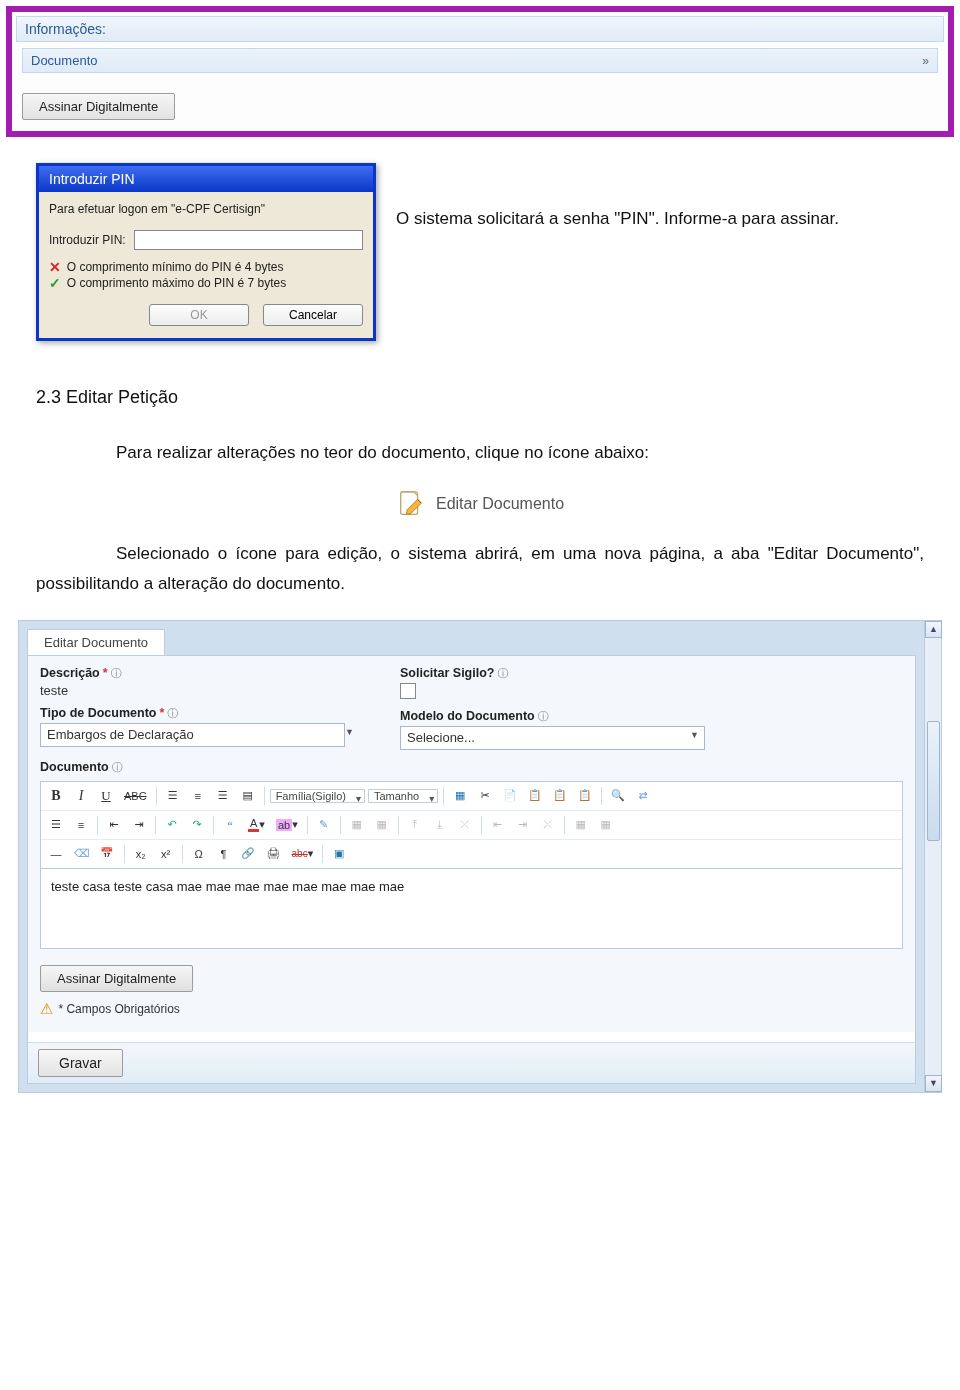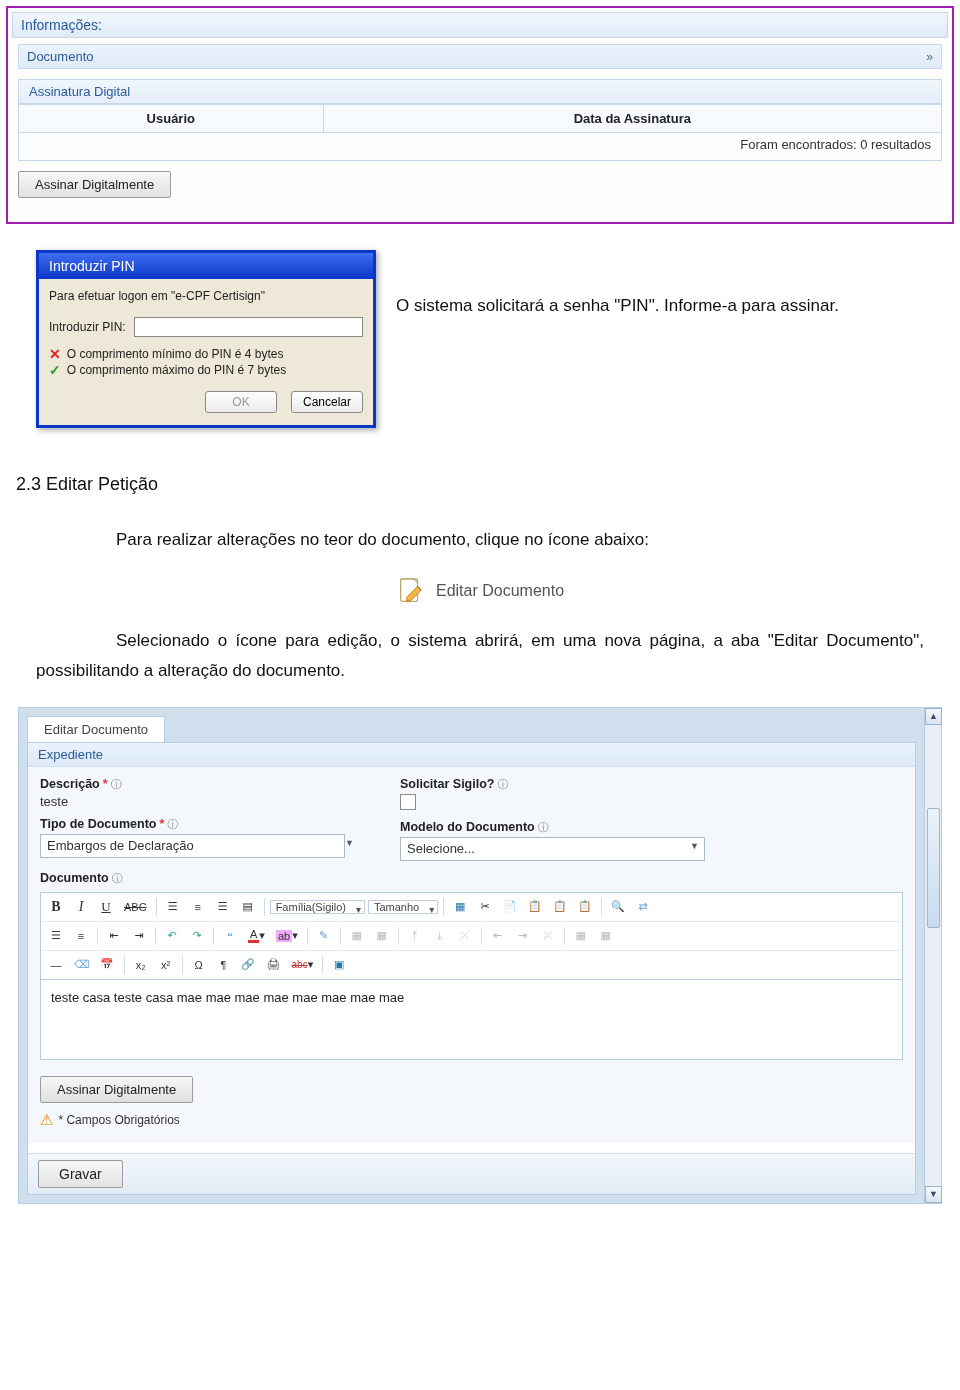--- a/index.html
+++ b/index.html
@@ -1,19 +1,19 @@
 <!DOCTYPE html>
 <html><head>
 <meta charset="utf-8">
 <style>
 *{box-sizing:border-box;margin:0;padding:0;}
 body{font-family:Arial,Helvetica,sans-serif;font-size:14px;color:#333;background:#fff;padding:6px;width:960px;}
 
 
-.panel{border:2px solid #a21caf;background:#fdfdfd;padding:4px 4px 22px;margin-bottom:26px;}
+.panel{border:6px solid #a21caf;background:#fdfdfd;padding:4px 4px 9px;margin-bottom:26px;}
 .panel-header{background:linear-gradient(#f0f6fc,#e0ebf7);padding:4px 8px;color:#2a5a99;font-weight:normal;font-size:14px;border:1px solid #c8d8eb;border-bottom:1px solid #c8d8eb;margin-bottom:6px;}
 .doc-bar{background:linear-gradient(#ebf3fb,#dfebf8);border:1px solid #c8d8eb;padding:4px 8px;color:#2a5a99;font-size:13px;display:flex;justify-content:space-between;align-items:center;margin:6px 6px 10px;}
 .doc-bar .exp{color:#567;font-size:12px;}
 .inner-panel{margin:0 6px;background:#fcfdfe;}
 .sig-head{background:linear-gradient(#f0f6fc,#e4eef9);border:1px solid #c8d8eb;padding:4px 10px;color:#2a5a99;font-size:13px;}
 .sig-table{width:100%;border-collapse:collapse;font-size:13px;}
 .sig-table th{border:1px solid #c8d8eb;padding:6px;background:#f7fbff;font-weight:bold;color:#222;}
 .result-line{text-align:right;padding:4px 10px 8px;font-size:13px;border:1px solid #c8d8eb;border-top:none;}
 .btn-gray{display:inline-block;background:linear-gradient(#f6f6f6,#e2e2e2);border:1px solid #9b9b9b;padding:5px 16px;font-size:13px;color:#222;border-radius:2px;margin:10px 6px 2px;cursor:pointer;}
 
@@ -22,28 +22,28 @@
 .pin-dialog{width:340px;border:3px solid #0a37c8;box-shadow:2px 2px 6px rgba(0,0,0,.35);}
 .pin-title{background:linear-gradient(#3f6df0,#0a37c8);color:#fff;font-weight:normal;font-size:14px;padding:5px 10px;}
 .pin-body{background:#eee8d8;padding:10px 10px 12px;color:#222;font-size:12px;}
 .pin-body .line1{margin-bottom:14px;}
 .pin-body .fld-row{display:flex;align-items:center;gap:8px;margin-bottom:10px;}
 .pin-body input{flex:1;border:1px solid #888;height:20px;background:#fff;padding:0 4px;font-size:12px;}
 .rule{display:flex;align-items:center;gap:6px;margin:2px 0;font-size:12px;}
 .icon-x{color:#d22;font-weight:bold;font-size:14px;line-height:1;}
 .icon-ok{color:#2a9d2a;font-weight:bold;font-size:14px;line-height:1;}
 .pin-btns{display:flex;justify-content:flex-end;gap:14px;margin-top:14px;}
-.pin-btns button{width:72px;padding:3px 0;font-size:12px;background:linear-gradient(#fdfdfd,#ececec);border:1px solid #888;border-radius:3px;cursor:pointer;}
+.pin-btns button{width:100px;padding:3px 0;font-size:12px;background:linear-gradient(#fdfdfd,#ececec);border:1px solid #888;border-radius:3px;cursor:pointer;}
 .pin-btns button.disabled{color:#9a9a9a;cursor:default;}
 
 .right-text{flex:1;font-size:17px;line-height:1.9;color:#111;padding-top:4px;text-align:justify;}
 .right-text .btn-inline{display:inline-block;background:linear-gradient(#f6f6f6,#dedede);border:1px solid #9b9b9b;padding:5px 26px;font-size:13px;border-radius:2px;vertical-align:middle;}
 
 
-.section-h{font-size:18px;color:#111;margin:46px 0 30px 10px;}
+.section-h{font-size:18px;color:#111;margin:46px 0 30px 30px;}
 .prose{font-size:17px;color:#111;line-height:1.8;margin:0 30px 20px;text-indent:80px;text-align:justify;}
 
 .edit-doc-btn{display:flex;align-items:center;gap:10px;justify-content:center;margin:14px auto 20px;color:#555;font-size:16px;}
 .edit-doc-btn svg{width:30px;height:30px;}
 
 
 .editor-shell{border:1px solid #b9cde0;background:linear-gradient(#cfdfee,#cfdfee);padding:8px;position:relative;margin:10px 12px 0;}
 .editor-shell .scrollbar{position:absolute;right:0;top:0;bottom:0;width:17px;background:#e7eef6;border-left:1px solid #b9cde0;}
 .editor-shell .sb-up,.editor-shell .sb-down{position:absolute;left:0;width:17px;height:17px;background:linear-gradient(#f3f7fb,#d8e4f0);border:1px solid #9bb5cf;font-size:9px;text-align:center;line-height:15px;color:#446;}
 .editor-shell .sb-up{top:0;}
@@ -87,32 +87,20 @@
 </style>
 </head>
 <body>
 
 <div class="panel">
   <div class="panel-header">Informações:</div>
   <div class="doc-bar">
     <span>Documento</span>
     <span class="exp">»</span>
   </div>
-  <div class="inner-panel">
-    <div class="sig-head">Assinatura Digital</div>
-    <table class="sig-table">
-      <tbody>
-          <tr>
-        <th style="width:33%">Usuário</th>
-        <th>Data da Assinatura</th>
-      </tr>
-    </tbody>
-      </table>
-    <div class="result-line">Foram encontrados: 0 resultados</div>
-  </div>
   <button class="btn-gray">Assinar Digitalmente</button>
 </div>
 
 <div class="pin-row">
   <div class="pin-dialog">
     <div class="pin-title">Introduzir PIN</div>
     <div class="pin-body">
       <div class="line1">Para efetuar logon em "e-CPF Certisign"</div>
       <div class="fld-row">
         <span>Introduzir PIN:</span>
@@ -155,21 +143,20 @@
 
 <div class="editor-shell">
   <div class="scrollbar">
     <div class="sb-up">▲</div>
     <div class="sb-thumb"></div>
     <div class="sb-down">▼</div>
   </div>
   <div class="ed-inner">
     <div class="tab">Editar Documento</div>
     <div class="ed-panel">
-      <div class="ed-head">Expediente</div>
       <div class="ed-body">
 
         <div class="form-row">
           <div class="form-col" style="width:320px">
             <div class="lbl">
                 <span>Descrição</span>
                 <span class="req">*</span>
                 <span class="hint">ⓘ</span>
               </div>
             <div class="static-val">teste</div>

